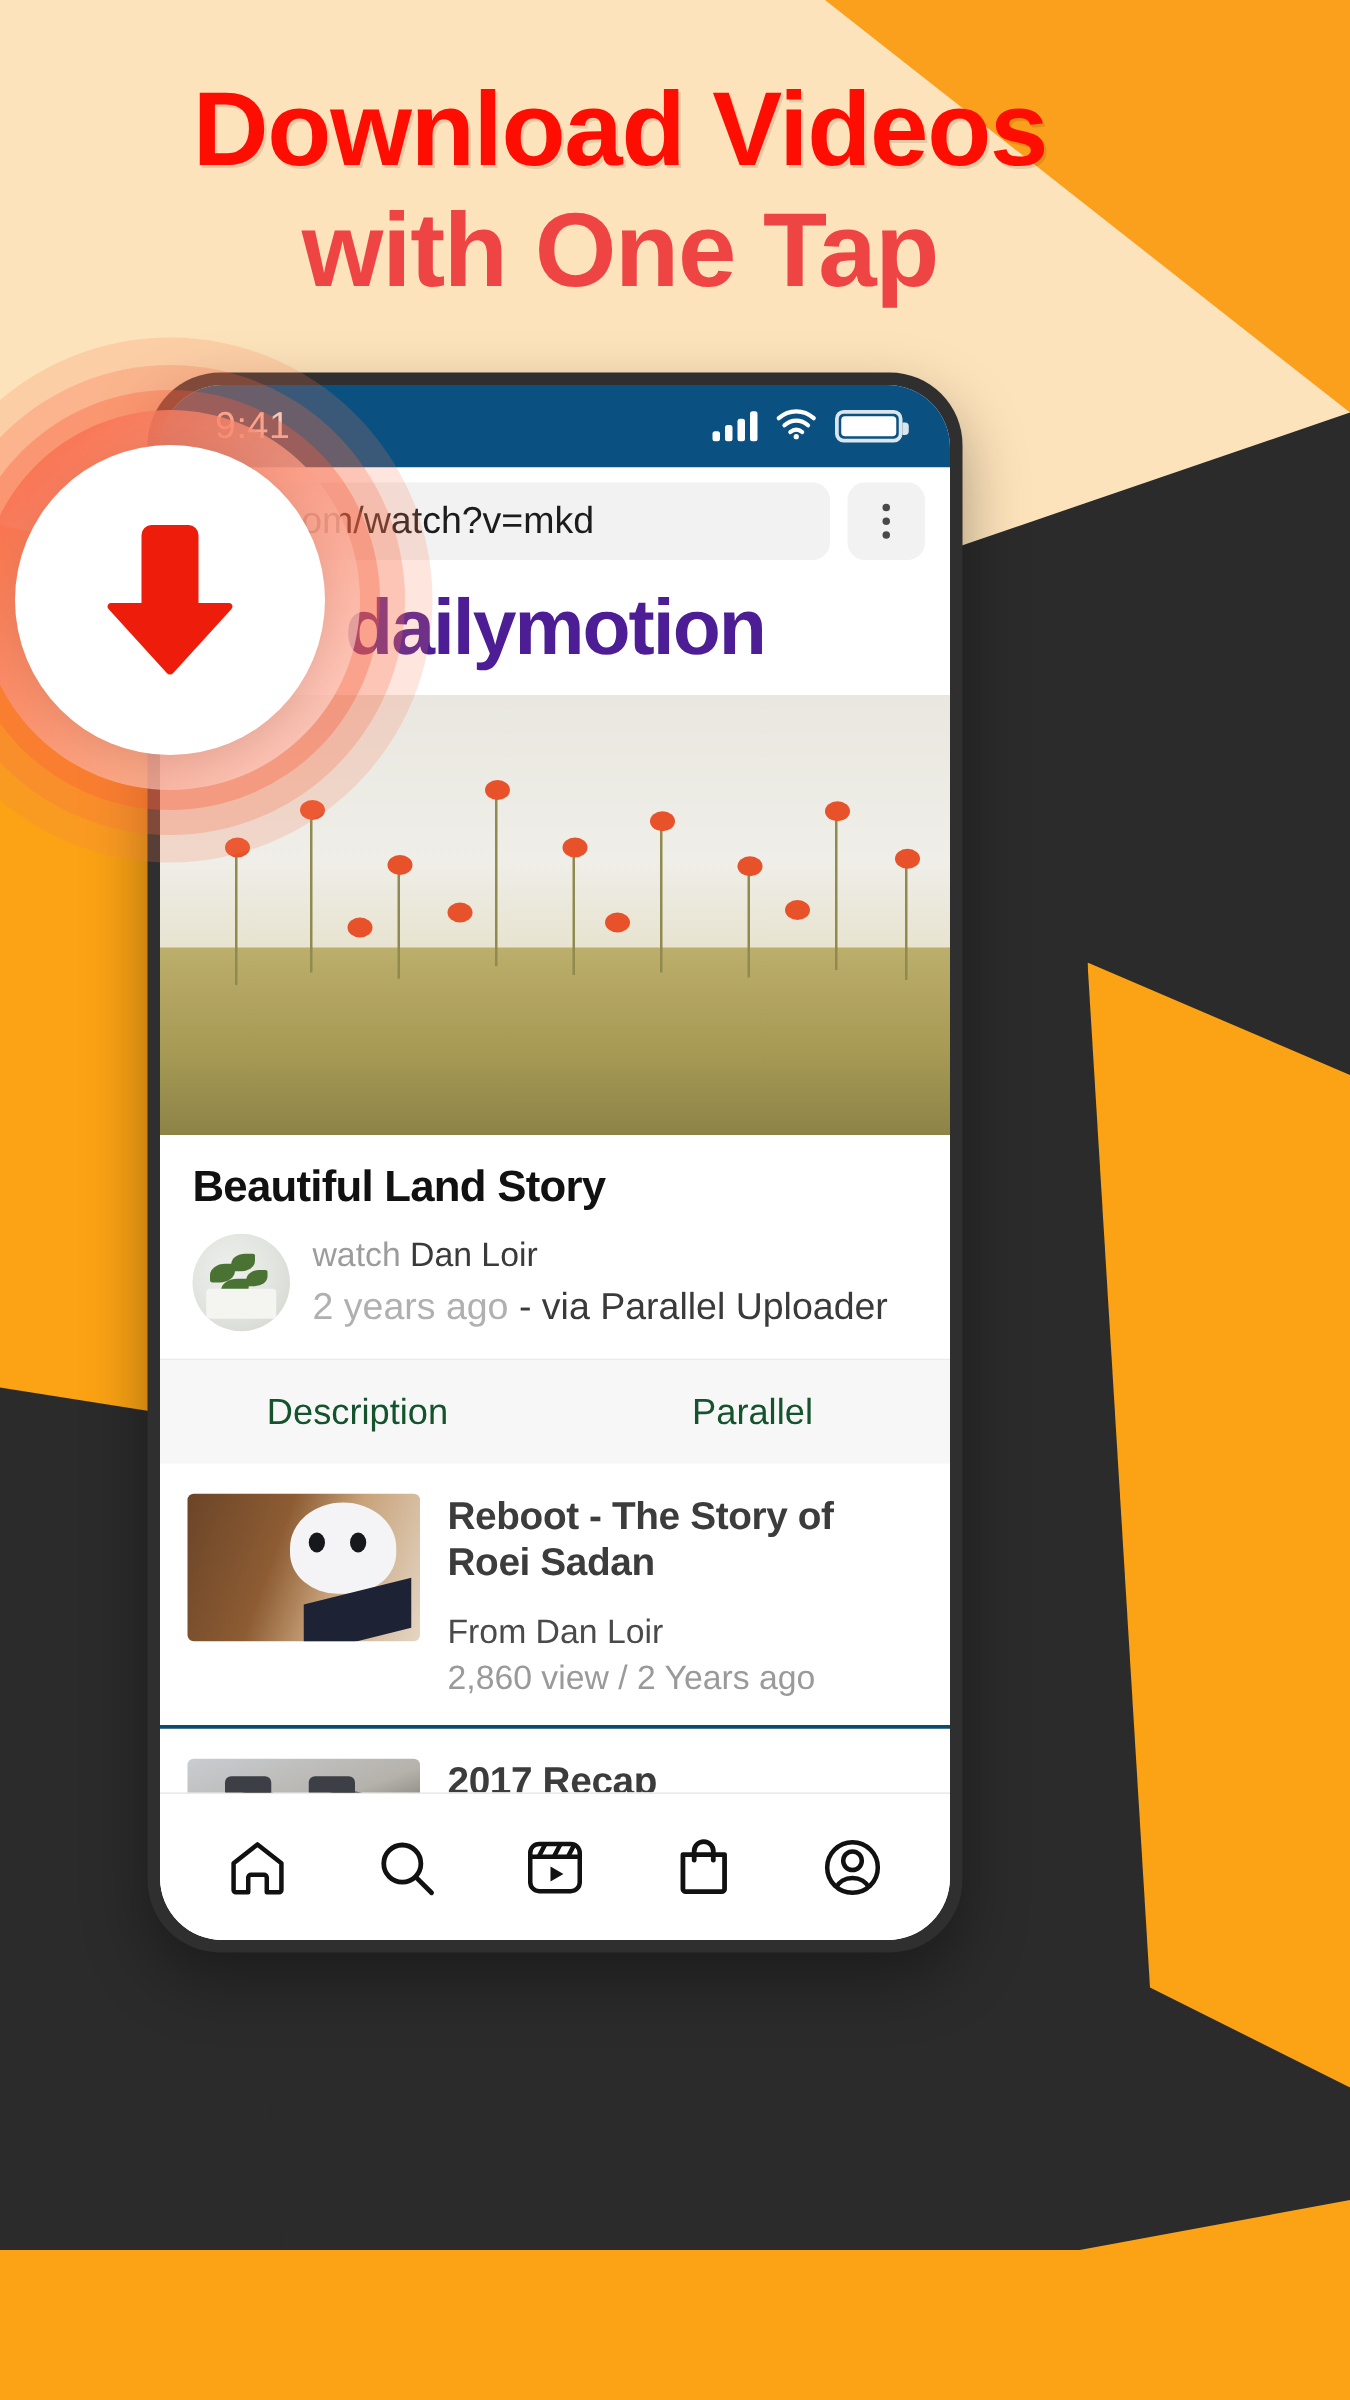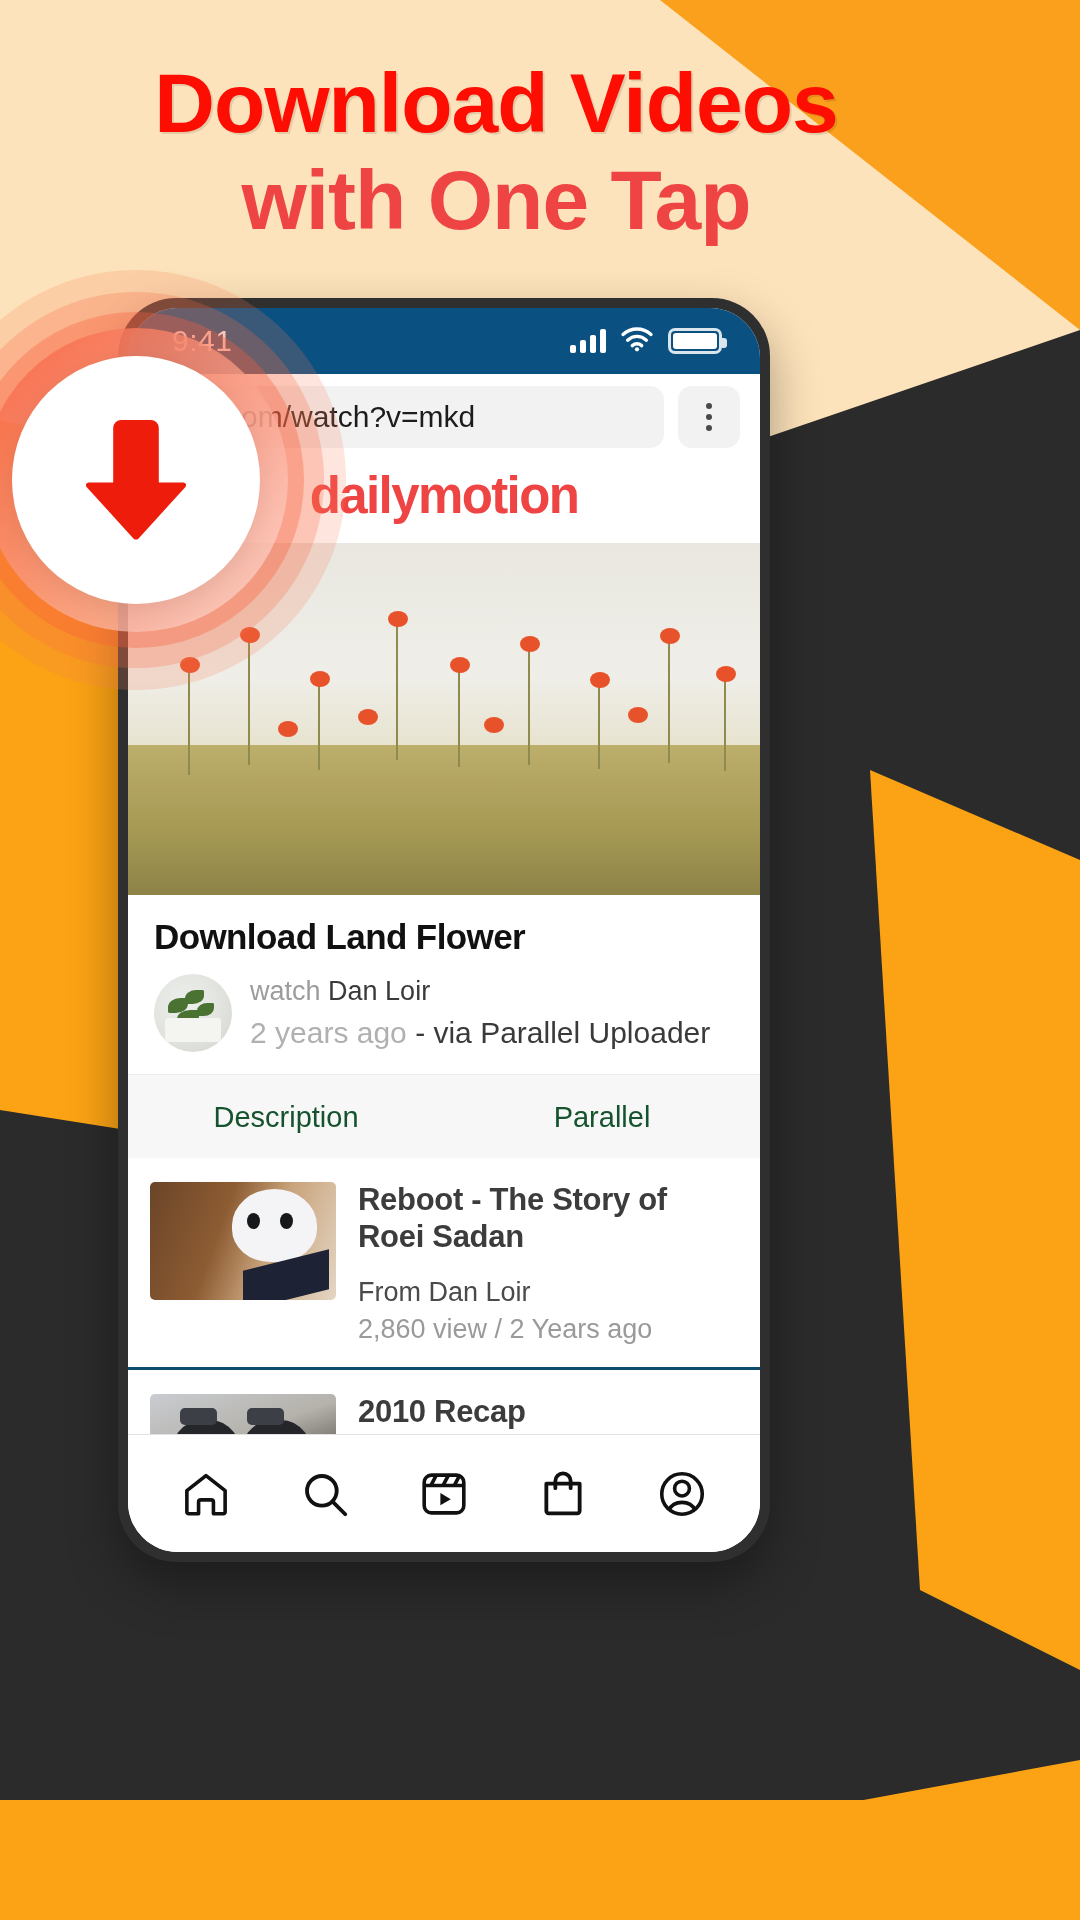--- a/index.html
+++ b/index.html
@@ -120,21 +120,21 @@
     flex:0 0 auto;
   }
   .kebab span { width:6px; height:6px; border-radius:50%; background:#4a4a4a; display:block; }
 
   
   .brandbar {
     display:flex; align-items:center; justify-content:center;
     padding:4px 0 18px; background:#fff; flex:0 0 auto;
   }
   .brand {
-    font-size:51px; font-weight:bold; color:#ef4444;
+    font-size:63px; font-weight:bold; color:#4c1d95;
     letter-spacing:-1.6px;
   }
 
   
   .hero { width:100%; height:352px; position:relative; overflow:hidden; flex:0 0 auto; }
   .hero-sky { position:absolute; inset:0;
     background:linear-gradient(#e9e7e0 0%, #efeee8 38%, #e7e3cf 58%, #cfc48a 76%, #b7a862 100%); }
   .hero-field { position:absolute; left:0; right:0; bottom:0; height:150px;
     background:linear-gradient(#bcae6b 0%, #a79a55 55%, #8d8347 100%); }
   .poppy { position:absolute; width:20px; height:16px; border-radius:50%; background:#e8522a; }
@@ -295,21 +295,21 @@
       <div class="poppy" style="left:532px; bottom:251px;"></div>
       <div class="stem" style="left:596px; bottom:124px; height:96px;"></div>
       <div class="poppy" style="left:588px; bottom:213px;"></div>
       <div class="poppy" style="left:230px; bottom:170px;"></div>
       <div class="poppy" style="left:356px; bottom:162px;"></div>
       <div class="poppy" style="left:150px; bottom:158px;"></div>
       <div class="poppy" style="left:500px; bottom:172px;"></div>
     </div>
 
     <div class="vidinfo">
-      <div class="vid-title">Download Land Flower</div>
+      <div class="vid-title">Beautiful Land Story</div>
       <div class="vid-meta">
         <div class="avatar">
           <span class="leaf" style="left:18%; top:30%; width:26%; height:20%;"></span>
           <span class="leaf" style="left:40%; top:20%; width:24%; height:18%;"></span>
           <span class="leaf" style="left:30%; top:46%; width:28%; height:19%;"></span>
           <span class="leaf" style="left:55%; top:36%; width:22%; height:17%;"></span>
           <span class="card"></span>
         </div>
         <div class="meta-lines">
           <div class="meta-1">
@@ -348,21 +348,21 @@
       <div class="recitem second">
         <div class="thumb thumb-b">
           <span class="person p1"></span>
             <span class="person p2"></span>
           <span class="hair h1"></span>
             <span class="hair h2"></span>
           <span class="vr v1"></span>
             <span class="vr v2"></span>
         </div>
         <div class="recbody">
-          <div class="rectitle">2010 Recap</div>
+          <div class="rectitle">2017 Recap</div>
 
         </div>
       </div>
 
     </div>
 
     <div class="bottomnav">
       <div class="navbtn">
         <svg viewBox="0 0 24 24" fill="none" stroke="#111" stroke-width="1.6" stroke-linecap="round" stroke-linejoin="round">
           <path d="M3.5 10.5 12 3.8l8.5 6.7V20a.8.8 0 0 1-.8.8h-4.4v-5.2a1 1 0 0 0-1-1h-4.6a1 1 0 0 0-1 1v5.2H4.3a.8.8 0 0 1-.8-.8z"></path>

